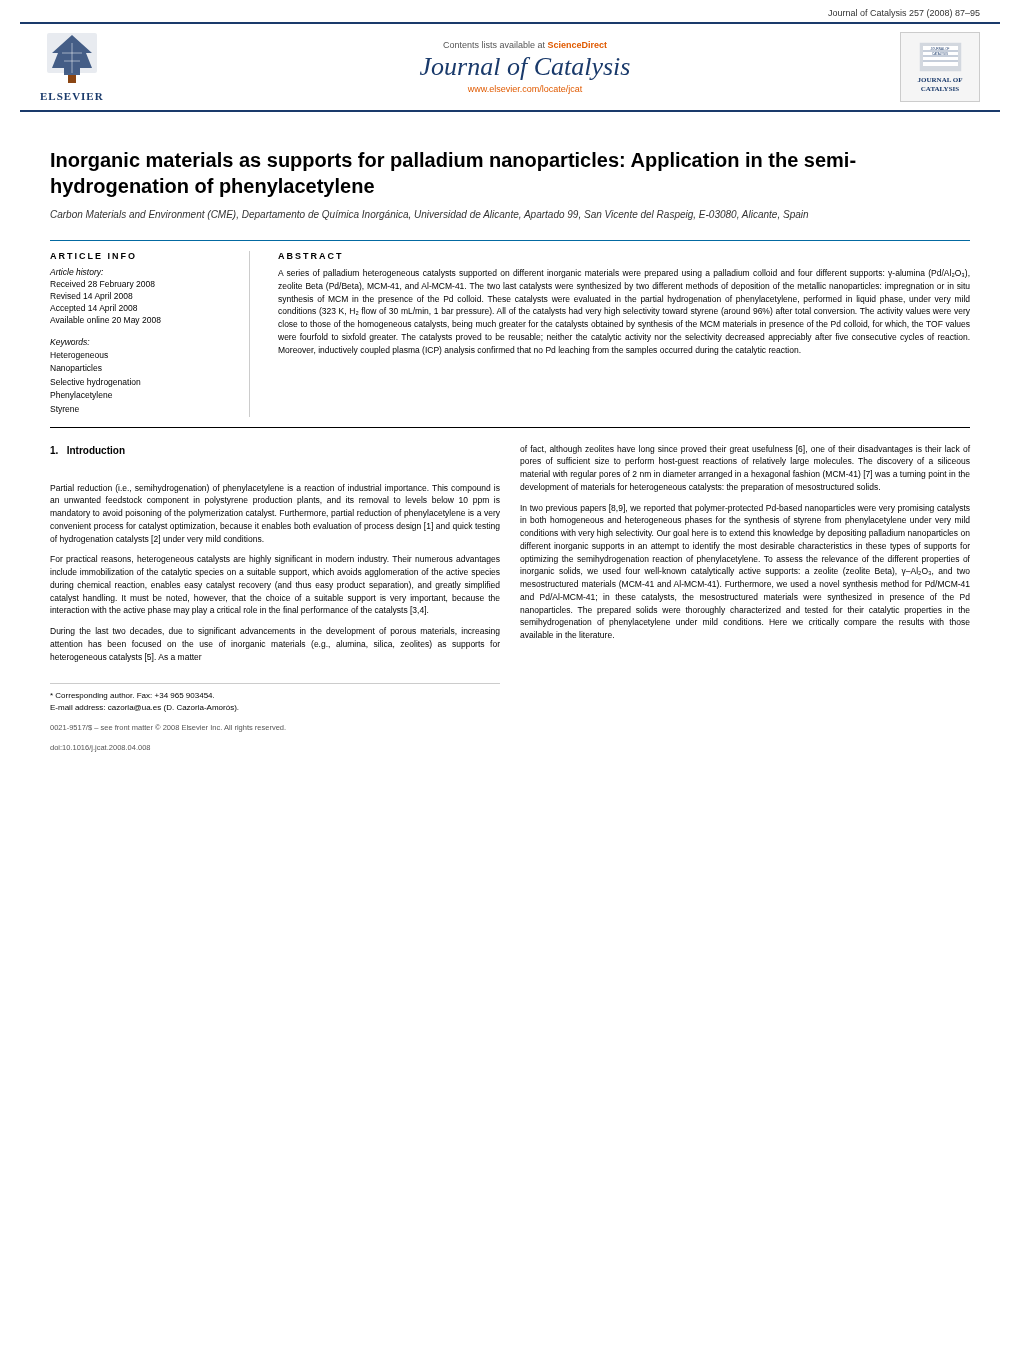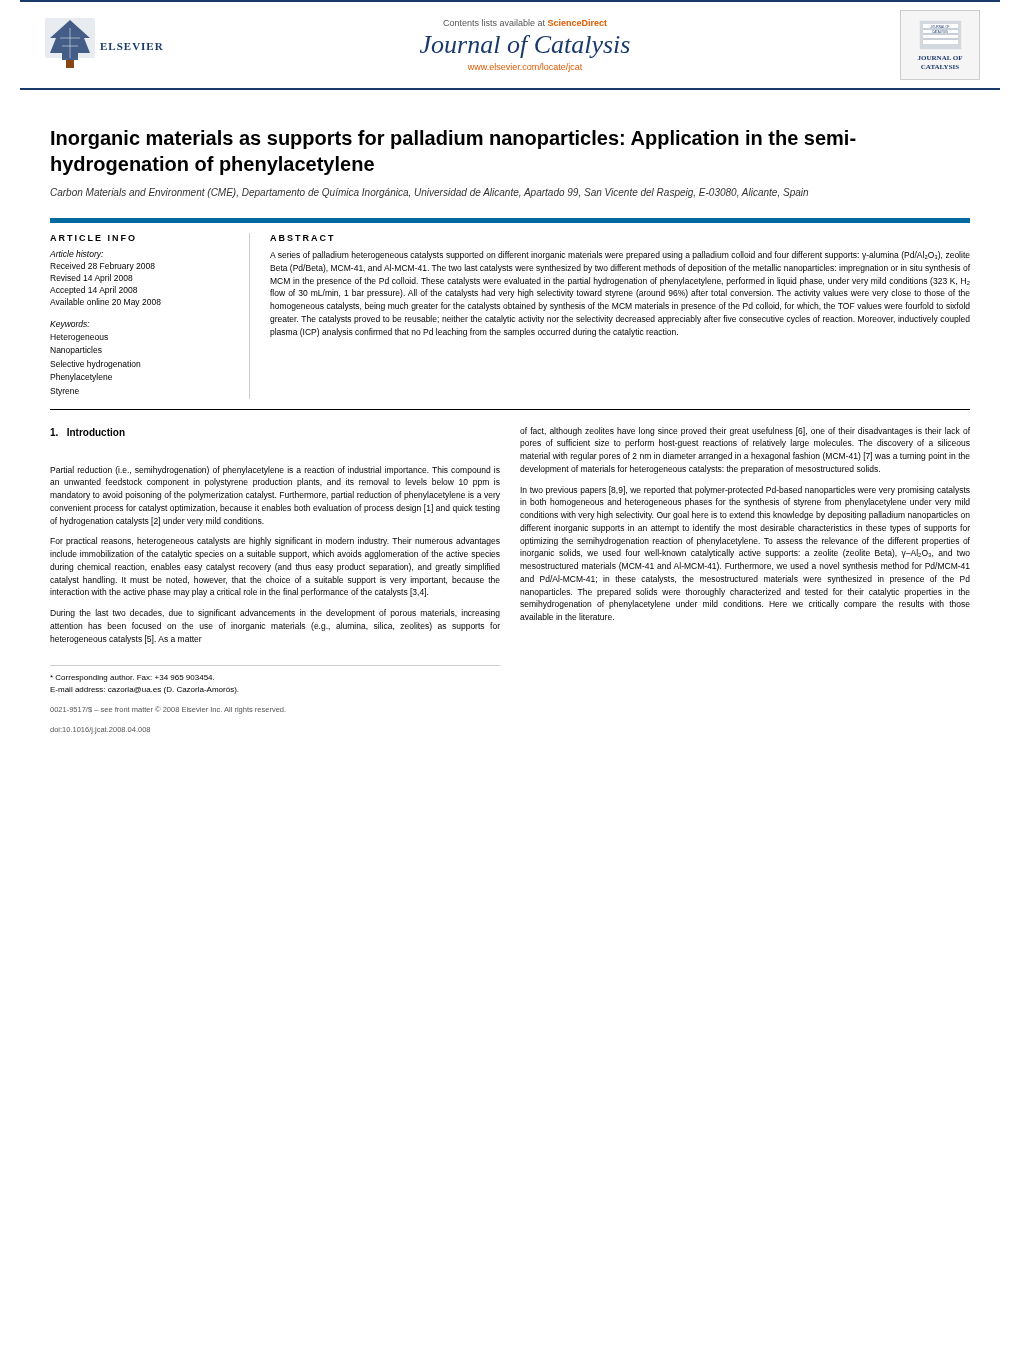--- a/index.html
+++ b/index.html
@@ -34,21 +34,21 @@
       padding: 8px 20px;
       margin: 0 20px;
     }
     .header-left {
       width: 130px;
       display: flex;
       align-items: center;
     }
     .elsevier-logo {
       display: flex;
-      flex-direction: row;
+      flex-direction: column;
       align-items: center;
     }
     .elsevier-tree {
       width: 60px;
       height: 55px;
     }
     .elsevier-text {
       font-size: 11px;
       font-weight: bold;
       color: #1a3a6b;
@@ -124,22 +124,22 @@
     }
     .article-affiliation {
       font-size: 10px;
       color: #333;
       font-style: italic;
       margin-bottom: 20px;
       font-family: Arial, sans-serif;
     }
     .two-col-section {
       display: flex;
-      gap: 20px;
-      border-top: 5px solid #0369a1;
+      gap: 28px;
+      border-top: 1px solid #0369a1;
       border-bottom: 1px solid #000;
       padding: 10px 0;
       margin-bottom: 15px;
     }
     .article-info-col {
       width: 200px;
       min-width: 200px;
       border-right: 1px solid #ccc;
       padding-right: 15px;
     }
@@ -227,20 +227,23 @@
       font-size: 7.5px;
       color: #555;
       margin-top: 8px;
     }
   </style>
 </head>
 <body>
 
 <div class="page">
 
+  <div class="top-ref">
+    <span>Journal of Catalysis 257 (2008) 87–95</span>
+  </div>
 
   <div class="header-banner">
     <div class="header-left">
       <div class="elsevier-logo">
 
         <svg class="elsevier-tree" viewBox="0 0 60 55">
           <rect x="5" y="0" width="50" height="40" rx="2" fill="#1a3a6b" opacity="0.1"></rect>
 
           <polygon points="30,2 50,20 44,20 50,35 38,35 38,42 22,42 22,35 10,35 16,20 10,20" fill="#1a3a6b" opacity="0.8"></polygon>
           <rect x="26" y="42" width="8" height="8" fill="#8B4513"></rect>

